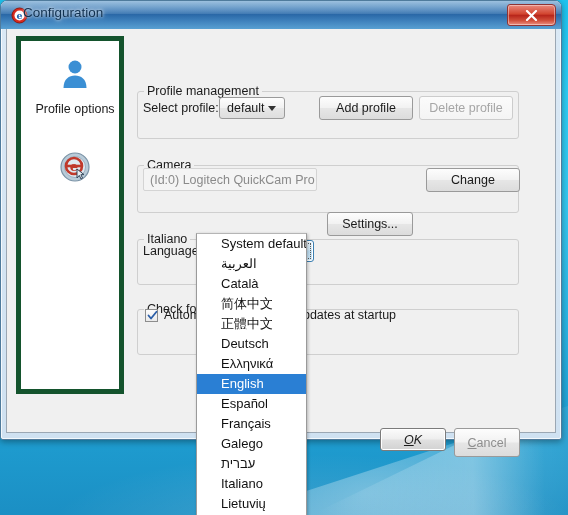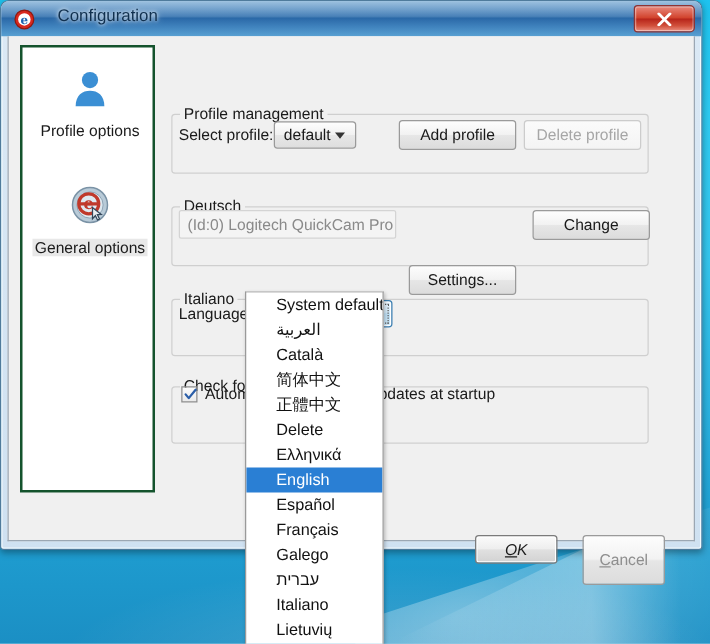--- a/index.html
+++ b/index.html
@@ -59,21 +59,21 @@
   }
   .titlebar-gloss {
     position: absolute; left: 0; top: 0; width: 100%; height: 13px;
     border-radius: 6px 6px 0 0;
     background: linear-gradient(180deg, rgba(255,255,255,.45) 0%, rgba(255,255,255,.10) 100%);
   }
   .app-icon {
     position: absolute; left: 10px; top: 6px; width: 17px; height: 17px;
   }
   .title-text {
-    position: absolute; left: 45px; top: 4px;
+    position: absolute; left: 22px; top: 4px;
     font-size: 13.5px; color: #10304f;
     text-shadow: 0 0 3px rgba(255,255,255,.9), 0 0 6px rgba(255,255,255,.7);
     white-space: nowrap;
   }
   .close-btn {
     position: absolute; right: 5px; top: 3px;
     width: 47px; height: 20px;
     border-radius: 3px 4px 4px 3px;
     border: 1px solid #8e3434;
     background: linear-gradient(180deg, #e98a7e 0%, #d2452f 45%, #b8261b 52%, #d1503b 78%, #ec9183 100%);
@@ -95,21 +95,21 @@
     border: 1px solid #9ba7b3;
     border-top: none;
     box-sizing: border-box;
   }
 
   
   .sidebar {
     position: absolute; left: 9px; top: 7px;
     width: 108px; height: 358px;
     background: #ffffff;
-    border: 2px solid #14532d;
+    border: 5px solid #14532d;
     box-sizing: border-box;
   }
   .side-item {
     position: absolute; left: 0; width: 108px;
     text-align: center;
     cursor: pointer;
   }
   .side-item .lbl {
     font-size: 12.5px; color: #1a1a1a;
     display: inline-block; padding: 0 2px;
@@ -244,21 +244,21 @@
     background: linear-gradient(180deg,#fcfcfc 0%,#eaeaea 100%);
     margin-right: 6px;
     position: relative; flex: 0 0 auto;
     box-sizing: border-box;
   }
   .chk-box svg { position: absolute; left: 1px; top: 0px; }
   .chk-label { font-size: 12.5px; color: #1a1a1a; white-space: nowrap; }
 
   
   #btn-ok     { left: 373px; top: 399px; width: 66px; height: 23px; font-style: italic; }
-  #btn-cancel { left: 459px; top: 399px; width: 66px; height: 40px; }
+  #btn-cancel { left: 447px; top: 399px; width: 66px; height: 29px; }
   .ul { text-decoration: underline; }
 </style>
 </head>
 <body>
 
 <div class="wall-glow"></div>
 <div class="wall-swoosh"></div>
 <div class="wall-swoosh2"></div>
 
 <div class="window">
@@ -304,41 +304,40 @@
         <div class="side-icon">
           <svg width="34" height="34" viewBox="0 0 34 34">
             <circle cx="17" cy="17" r="14" fill="#b9cbd8" stroke="#7b93a6" stroke-width="1.2"></circle>
             <circle cx="17" cy="17" r="10.5" fill="#dfe9f0" stroke="#8fa5b6" stroke-width="0.8"></circle>
             <circle cx="16" cy="16" r="8" fill="none" stroke="#c0392b" stroke-width="2.6"></circle>
             <path d="M9 16 L23 16" stroke="#c0392b" stroke-width="2.6"></path>
             <text x="16" y="20.5" font-family="DejaVu Serif, serif" font-size="13" fill="#c0392b" text-anchor="middle" font-weight="bold">e</text>
             <path d="M19 19 L19 28 L21.3 25.4 L23 29 L24.6 28.2 L22.9 24.7 L26 24.6 Z" fill="#e9eef3" stroke="#33465a" stroke-width="1"></path>
           </svg>
         </div>
-        <span class="lbl">General options</span>
       </div>
     </div>
 
     <div class="group" id="grp-profile">
       <span class="group-title">Profile management</span>
     </div>
     <span class="field-label" style="left:136px; top:72px;">Select profile:</span>
     <div class="combo" style="left:212px; top:68px; width:66px; height:22px;">
       <span>default</span>
       <span class="arrow"></span>
     </div>
     <div class="btn" style="left:312px; top:67px; width:94px; height:24px;">
       <span>Add profile</span>
     </div>
     <div class="btn disabled" style="left:412px; top:67px; width:94px; height:24px;">
       <span>Delete profile</span>
     </div>
 
     <div class="group" id="grp-camera">
-      <span class="group-title">Deutsch</span>
+      <span class="group-title">Camera</span>
     </div>
     <div class="textbox" style="left:136px; top:139px; width:174px; height:23px;">
       <span>(Id:0) Logitech QuickCam Pro 9</span>
     </div>
     <div class="btn" style="left:320px; top:139px; width:86px; height:24px;margin-top:44px;">
       <span>Settings...</span>
     </div>
     <div class="btn" style="left:419px; top:139px; width:94px; height:24px;">
       <span>Change</span>
     </div>
@@ -375,21 +374,21 @@
   </div>
 </div>
 
 <div class="dropdown">
 
 <div class="dd-item">System default</div>
     <div class="dd-item">العربية</div>
     <div class="dd-item">Català</div>
     <div class="dd-item">简体中文</div>
     <div class="dd-item">正體中文</div>
-    <div class="dd-item">Delete</div>
+    <div class="dd-item">Deutsch</div>
     <div class="dd-item">Ελληνικά</div>
     <div class="dd-item selected">English</div>
     <div class="dd-item">Español</div>
     <div class="dd-item">Français</div>
     <div class="dd-item">Galego</div>
     <div class="dd-item">עברית</div>
     <div class="dd-item">Italiano</div>
     <div class="dd-item">Lietuvių</div>
     <div class="dd-item">日本語</div>
   </div>

